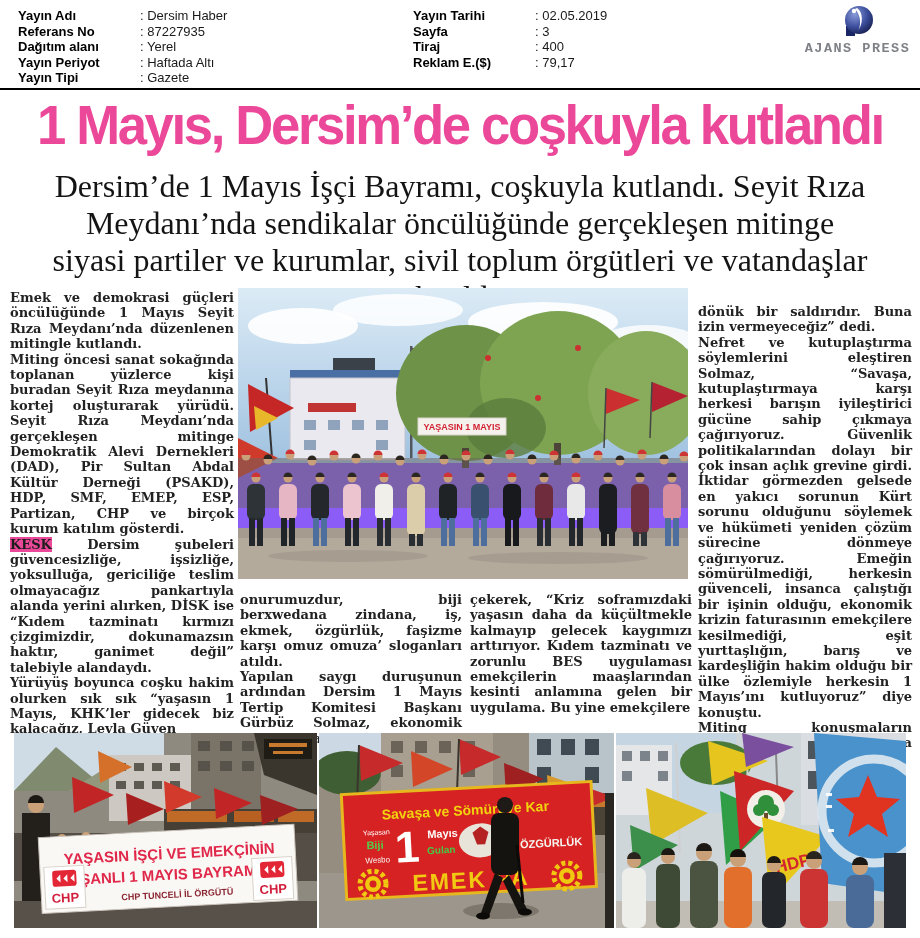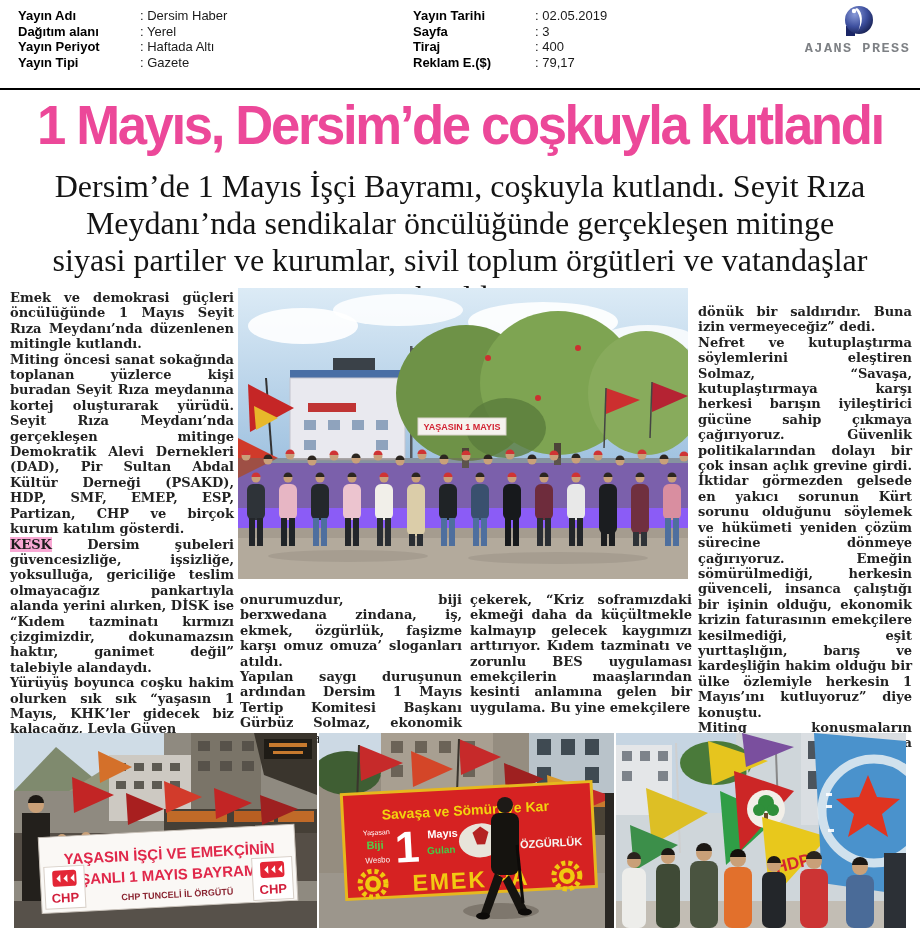--- a/index.html
+++ b/index.html
@@ -25,38 +25,42 @@
            text-align:center;font-family:"Liberation Serif",serif;font-size:32px;line-height:37px;
            color:#141414;}
   
   .bodycol{position:absolute;font-family:"DejaVu Serif",serif;font-weight:bold;font-size:13px;
            line-height:15.4px;color:#222;text-align:justify;}
   .bodycol p{margin:0;}
   .col1{left:10px;top:290px;width:224px;}
   .col2{left:240px;top:592px;width:222px;}
   .col3{left:470px;top:592px;width:222px;}
   .col4{left:698px;top:304px;width:214px;}
-  .hl{background:#f9a8d4;color:#1c1c1c;}
+  .hl{background:#ec4899;color:#1c1c1c;}
   
   .photo{position:absolute;overflow:hidden;background:#8b5cf6;}
   .photo svg{display:block;}
   .photo-main{left:238px;top:288px;width:450px;height:291px;}
   .photo-1{left:14px;top:733px;width:303px;height:195px;}
   .photo-2{left:319px;top:733px;width:295px;height:195px;}
   .photo-3{left:616px;top:733px;width:290px;height:195px;}
 </style>
 </head>
 <body>
 
 <div id="page">
 
   <div class="meta-block meta-left">
     <div class="meta-row">
         <span class="meta-label">Yayın Adı</span>
         <span class="meta-value">: Dersim Haber</span>
+      </div>
+    <div class="meta-row">
+        <span class="meta-label">Referans No</span>
+        <span class="meta-value">: 87227935</span>
       </div>
     <div class="meta-row">
         <span class="meta-label">Dağıtım alanı</span>
         <span class="meta-value">: Yerel</span>
       </div>
     <div class="meta-row">
         <span class="meta-label">Yayın Periyot</span>
         <span class="meta-value">: Haftada Altı</span>
       </div>
     <div class="meta-row">
@@ -108,21 +112,21 @@
     <p>Emek ve demokrasi güçleri öncülüğünde 1 Mayıs Seyit Rıza Meydanı’nda düzenlenen mitingle kutlandı.</p>
     <p>Miting öncesi sanat sokağında toplanan yüzlerce kişi buradan Seyit Rıza meydanına kortej oluşturarak  yürüdü. Seyit Rıza Meydanı’nda gerçekleşen mitinge Demokratik Alevi Dernekleri (DAD), Pir Sultan Abdal Kültür Derneği (PSAKD), HDP, SMF, EMEP, ESP, Partizan, CHP ve birçok kurum katılım gösterdi.</p>
     <p><span class="hl">KESK</span><span> Dersim şubeleri güvencesizliğe, işsizliğe, yoksulluğa, gericiliğe teslim olmayacağız pankartıyla alanda yerini alırken, DİSK ise “Kıdem tazminatı kırmızı çizgimizdir, dokunamazsın haktır, ganimet değil” talebiyle alandaydı.</span></p>
     <p>Yürüyüş boyunca coşku hakim olurken sık sık “yaşasın 1 Mayıs, KHK’ler gidecek biz kalacağız, Leyla Güven</p>
   </div>
   <div class="bodycol col2">
     <p>onurumuzdur, biji berxwedana zindana, iş, ekmek, özgürlük, faşizme karşı omuz omuza’ sloganları atıldı.</p>
     <p>Yapılan saygı duruşunun ardından Dersim 1 Mayıs Tertip Komitesi Başkanı Gürbüz Solmaz, ekonomik krize dikkat</p>
   </div>
   <div class="bodycol col3">
-    <p>çekerek, “Kriz soframızdaki ekmeği daha da küçültmekle kalmayıp gelecek kaygımızı arttırıyor. Kıdem tazminatı ve zorunlu BES uygulaması emekçilerin maaşlarından kesinti anlamına gelen bir uygulama. Bu yine emekçilere</p>
+    <p>çekerek, “Kriz soframızdaki yaşasın daha da küçültmekle kalmayıp gelecek kaygımızı arttırıyor. Kıdem tazminatı ve zorunlu BES uygulaması emekçilerin maaşlarından kesinti anlamına gelen bir uygulama. Bu yine emekçilere</p>
   </div>
   <div class="bodycol col4">
     <p>dönük bir saldırıdır. Buna izin vermeyeceğiz” dedi.</p>
     <p>Nefret ve kutuplaştırma söylemlerini eleştiren Solmaz, “Savaşa, kutuplaştırmaya karşı herkesi barışın iyileştirici gücüne sahip çıkmaya çağırıyoruz. Güvenlik politikalarından dolayı bir çok insan açlık grevine girdi. İktidar görmezden gelsede en yakıcı sorunun Kürt sorunu olduğunu söylemek ve hükümeti yeniden çözüm sürecine dönmeye çağırıyoruz. Emeğin sömürülmediği, herkesin güvenceli, insanca çalıştığı bir işinin olduğu, ekonomik krizin faturasının emekçilere kesilmediği, eşit yurttaşlığın, barış ve kardeşliğin hakim olduğu bir ülke özlemiyle herkesin 1 Mayıs’ını kutluyoruz” diye konuştu.</p>
     <p>Miting konuşmaların ardından çekilen halaylarla son buldu.</p>
   </div>
 
   <div class="photo photo-main">
     <svg width="450" height="291" viewBox="0 0 450 291">
       <defs>

